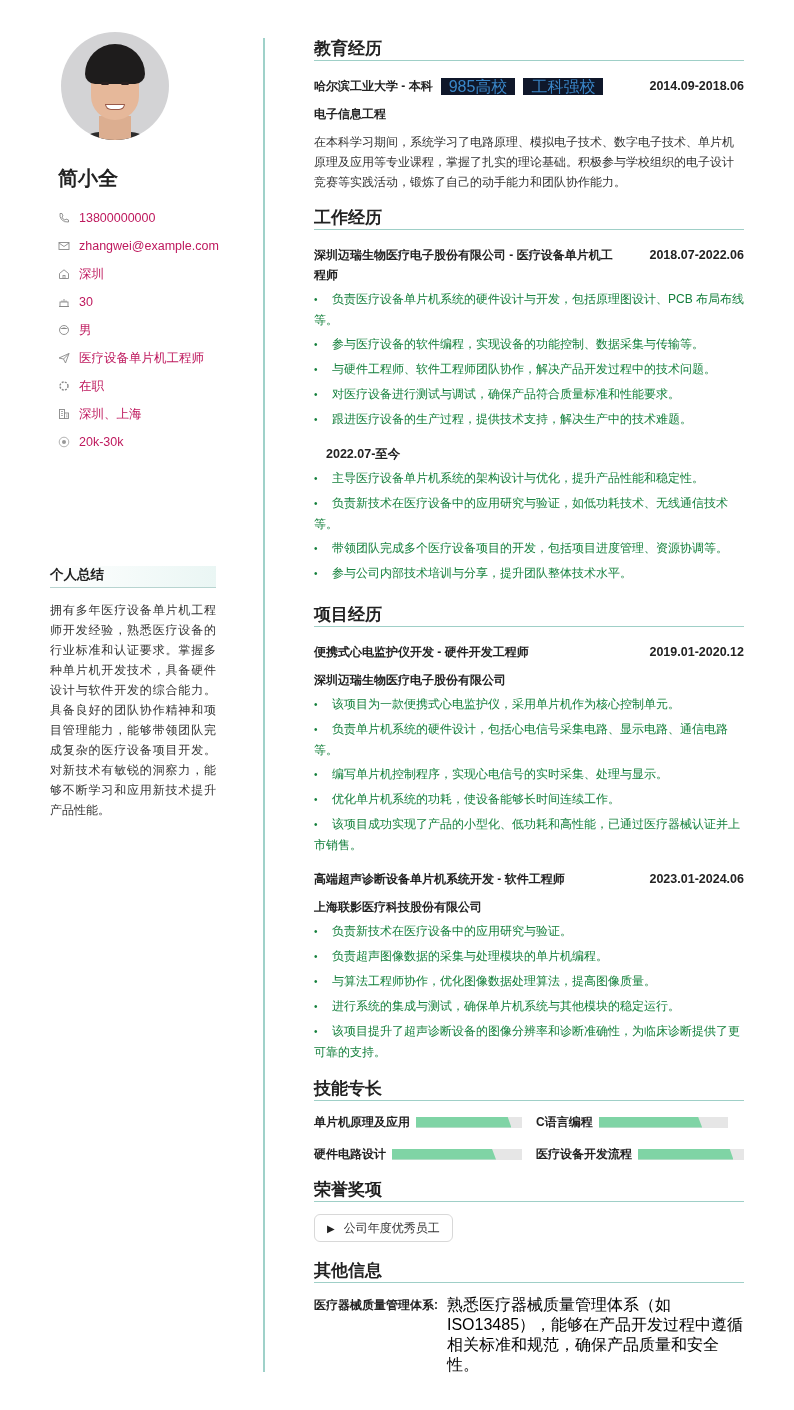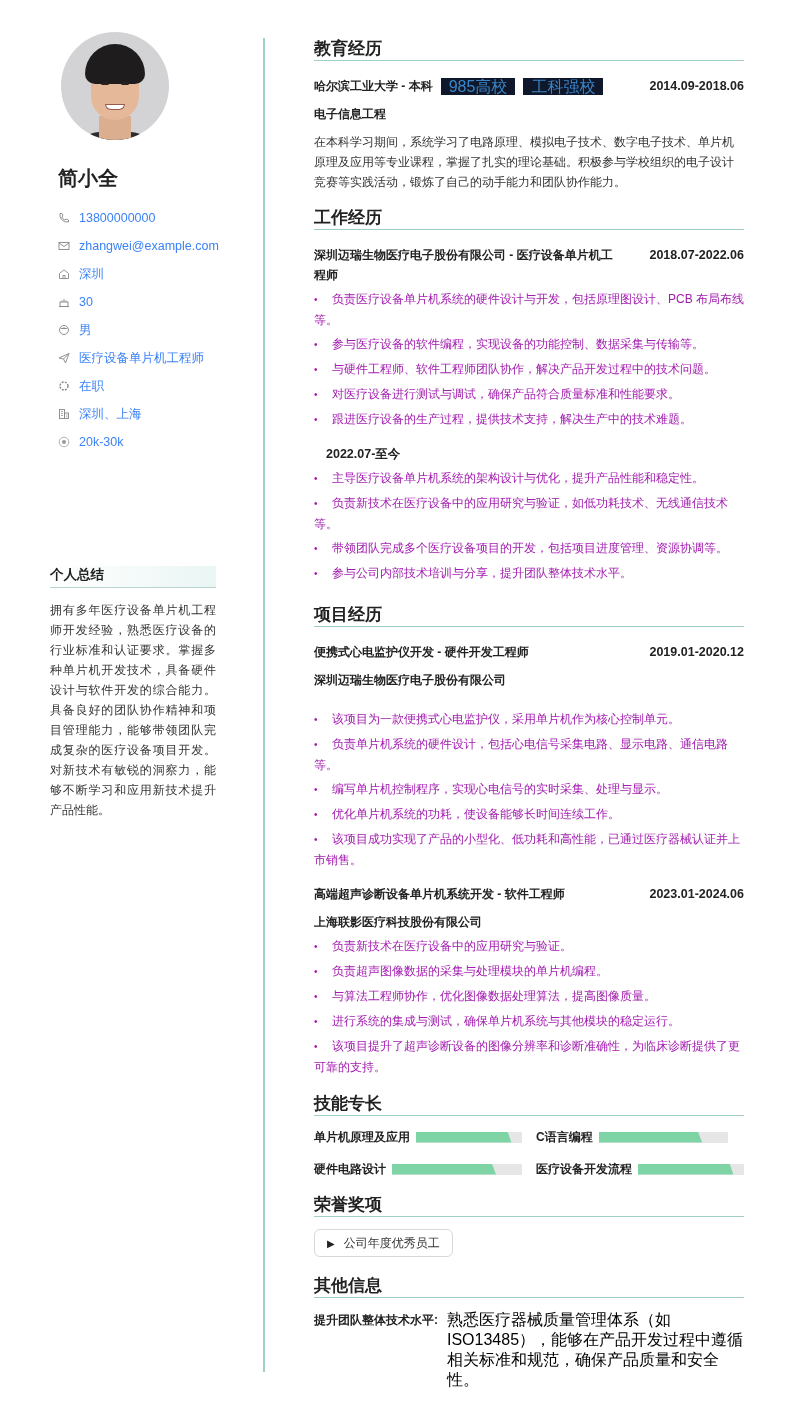--- a/index.html
+++ b/index.html
@@ -10,42 +10,42 @@
   .avatar { width: 108px; height: 108px; border-radius: 50%; background: #d3d3d5; margin-left: 3px; position: relative; overflow: hidden; }
   .avatar .hair { position: absolute; left: 24px; top: 12px; width: 60px; height: 40px; background: #1e1c1c; border-radius: 30px 30px 10px 10px; }
   .avatar .face { position: absolute; left: 30px; top: 26px; width: 48px; height: 62px; background: #e6b89a; border-radius: 22px 22px 24px 24px; }
   .avatar .eye { position: absolute; top: 50px; width: 8px; height: 3px; background: #2a2020; border-radius: 2px; }
   .avatar .smile { position: absolute; left: 44px; top: 72px; width: 20px; height: 6px; background: #fff; border-radius: 0 0 10px 10px; border: 1px solid #9a5a4a; }
   .avatar .neck { position: absolute; left: 38px; top: 84px; width: 32px; height: 30px; background: #dcae90; }
   .avatar .shirt { position: absolute; left: 18px; top: 100px; width: 72px; height: 20px; background: #2c2c2c; border-radius: 20px 20px 0 0; }
 
   .name { font-size: 20px; font-weight: bold; color: #222; margin-top: 24px; height: 28px; line-height: 28px; }
   .contact-list { margin-top: 12px; }
-  .contact-item { display: flex; align-items: center; height: 28px; font-size: 12.5px; color: #3b82f6; }
+  .contact-item { display: flex; align-items: center; height: 28px; font-size: 12.5px; color: #be185d; }
   .contact-icon { width: 12px; height: 12px; margin-right: 9px; color: #888; display: flex; align-items: center; justify-content: center; }
   .contact-icon svg { width: 12px; height: 12px; }
 
   .side-section { position: absolute; left: 50px; top: 566px; width: 166px; }
   .sec-title { font-size: 13.5px; font-weight: bold; color: #222; padding-bottom: 3px; border-bottom: 1px solid #b7d4d0; background: linear-gradient(to right, #ffffff 0%, #eaf6f4 100%); }
   .summary { margin-top: 12px; font-size: 12px; line-height: 20px; color: #333; text-align: justify; }
 
   .vline { position: absolute; left: 263px; top: 38px; width: 2px; height: 1334px; background: #9fd1c9; }
 
   .main { position: absolute; left: 314px; top: 40px; width: 430px; }
   .section { margin-bottom: 0; }
   .m-title { font-size: 17px; font-weight: bold; color: #222; padding-bottom: 3px; border-bottom: 1px solid #9fcfc7; height: 21px; line-height: 17px; }
 
   .row-head { display: flex; justify-content: space-between; align-items: flex-start; font-size: 12px; font-weight: bold; color: #222; line-height: 20px; }
   .row-head .left { flex: 1; display: flex; align-items: center; flex-wrap: wrap; }
   .row-head .date { font-weight: bold; font-size: 12.5px; margin-left: 12px; white-space: nowrap; }
   .tag { display: inline-block; background: #0f172a; color: #3a86c8; font-weight: normal; font-size: 16px; padding: 0 8px; margin-left: 8px; height: 17px; line-height: 17px; }
   .subhead { font-size: 12px; font-weight: bold; color: #222; line-height: 20px; }
   .para { font-size: 12px; color: #333; line-height: 20px; }
   .bullets { list-style: none; }
-  .bullets li { font-size: 12px; color: #a21caf; line-height: 20px; margin-top: 4px; }
+  .bullets li { font-size: 12px; color: #15803d; line-height: 20px; margin-top: 4px; }
   .bullets li .dot { display: inline-block; width: 18px; font-size: 10px; }
 
   .skills { display: grid; grid-template-columns: 1fr 1fr; column-gap: 14px; row-gap: 14px; margin-top: 12px; }
   .skill { display: flex; align-items: center; height: 18px; }
   .skill-name { font-size: 12px; font-weight: bold; color: #222; white-space: nowrap; margin-right: 6px; }
   .skill-track { flex: 1; height: 11px; background: #e6e6e6; position: relative; }
   .skill-fill { position: absolute; left: 0; top: 0; height: 11px; background: #7fd4a5; clip-path: polygon(0 0, 96% 0, 100% 100%, 0 100%); }
 
   .award { display: inline-flex; align-items: center; border: 1px solid #d8d8d8; border-radius: 6px; height: 28px; padding: 0 12px 0 12px; margin-top: 12px; font-size: 12px; color: #333; }
   .award .tri { font-size: 10px; margin-right: 9px; color: #222; }
@@ -211,21 +211,21 @@
     <div class="m-title">项目经历</div>
 
     <div>
       <div class="row-head" style="margin-top:15px">
         <div class="left">
             <span>便携式心电监护仪开发 - 硬件开发工程师</span>
           </div>
         <span class="date">2019.01-2020.12</span>
       </div>
       <div class="subhead" style="margin-top:8px">深圳迈瑞生物医疗电子股份有限公司</div>
-      <ul class="bullets" style="margin-top:19px">
+      <ul class="bullets" style="margin-top:4px">
         <li><span class="dot">•</span><span>该项目为一款便携式心电监护仪，采用单片机作为核心控制单元。</span></li>
         <li><span class="dot">•</span><span>负责单片机系统的硬件设计，包括心电信号采集电路、显示电路、通信电路等。</span></li>
         <li><span class="dot">•</span><span>编写单片机控制程序，实现心电信号的实时采集、处理与显示。</span></li>
         <li><span class="dot">•</span><span>优化单片机系统的功耗，使设备能够长时间连续工作。</span></li>
         <li><span class="dot">•</span><span>该项目成功实现了产品的小型化、低功耗和高性能，已通过医疗器械认证并上市销售。</span></li>
       </ul>
     </div>
 
     <div>
       <div class="row-head" style="margin-top:14px">
@@ -279,17 +279,17 @@
     <div class="m-title">荣誉奖项</div>
     <div class="award">
       <span class="tri">▶</span>
       <span>公司年度优秀员工</span>
     </div>
   </div>
 
   <div class="section" style="margin-top:20px">
     <div class="m-title">其他信息</div>
     <div class="other-row">
-      <span class="other-label">提升团队整体技术水平:</span>
+      <span class="other-label">医疗器械质量管理体系:</span>
       <span class="other-value">熟悉医疗器械质量管理体系（如 ISO13485），能够在产品开发过程中遵循相关标准和规范，确保产品质量和安全性。</span>
     </div>
   </div>
 </div>
 
 </body></html>

